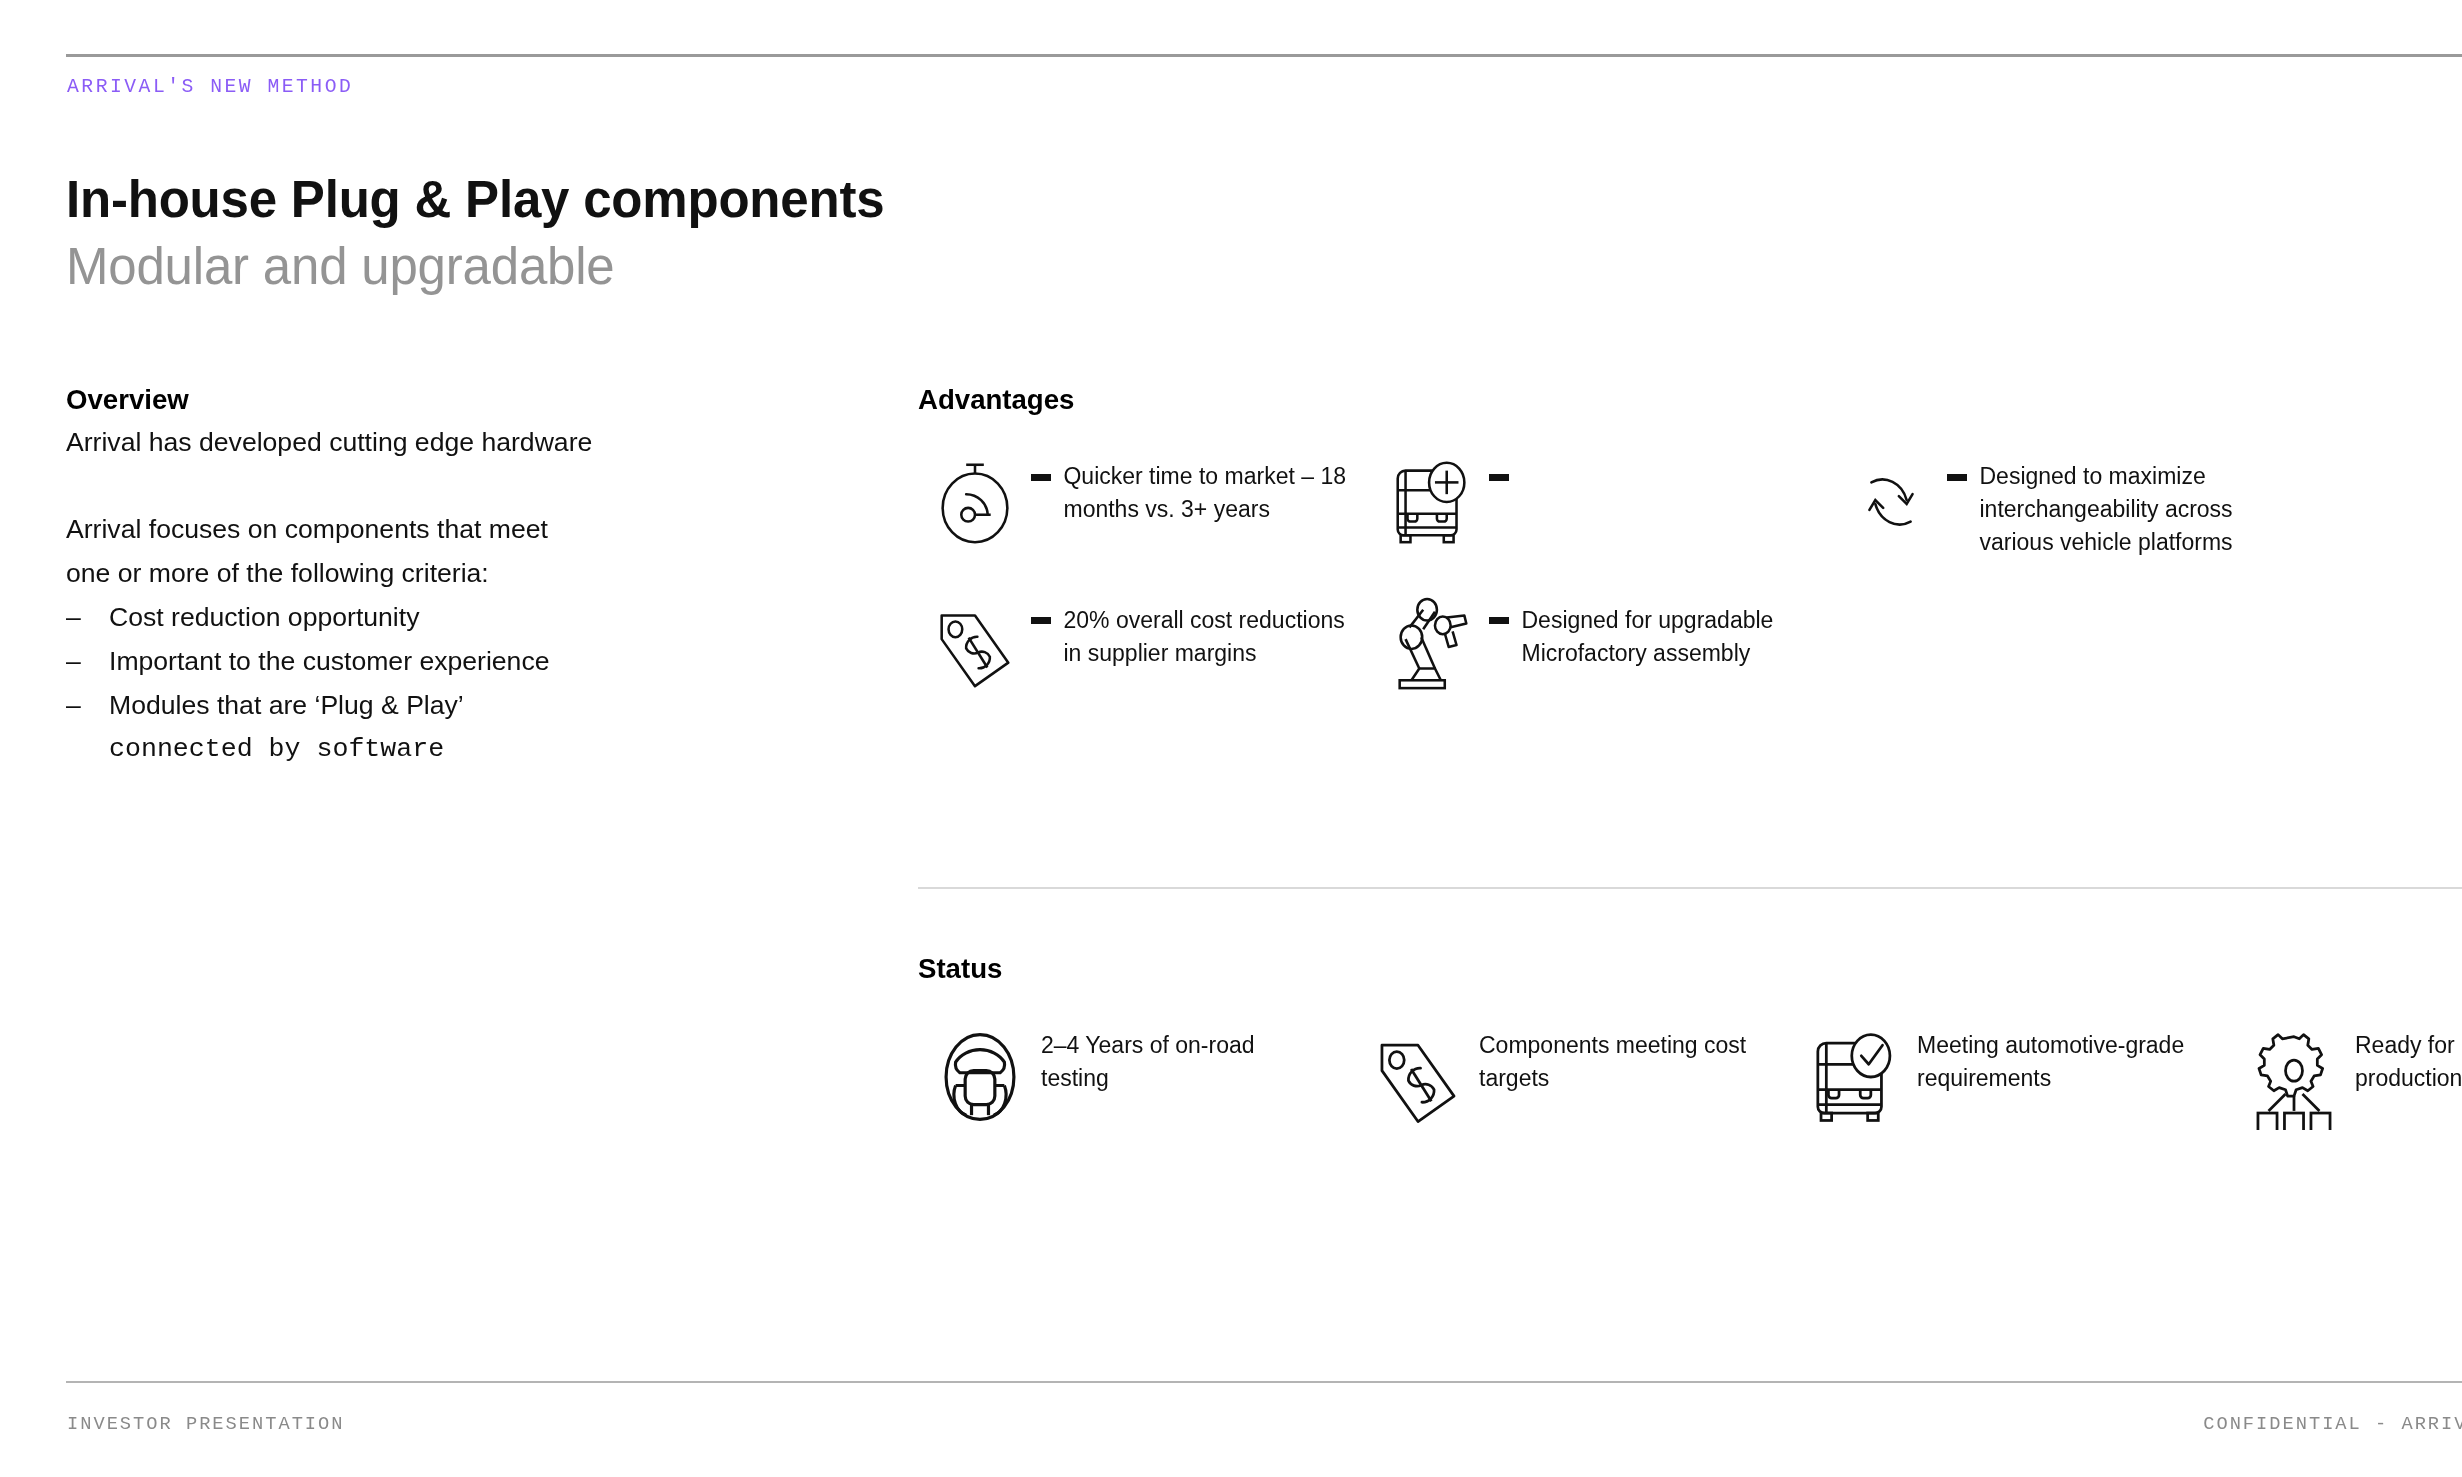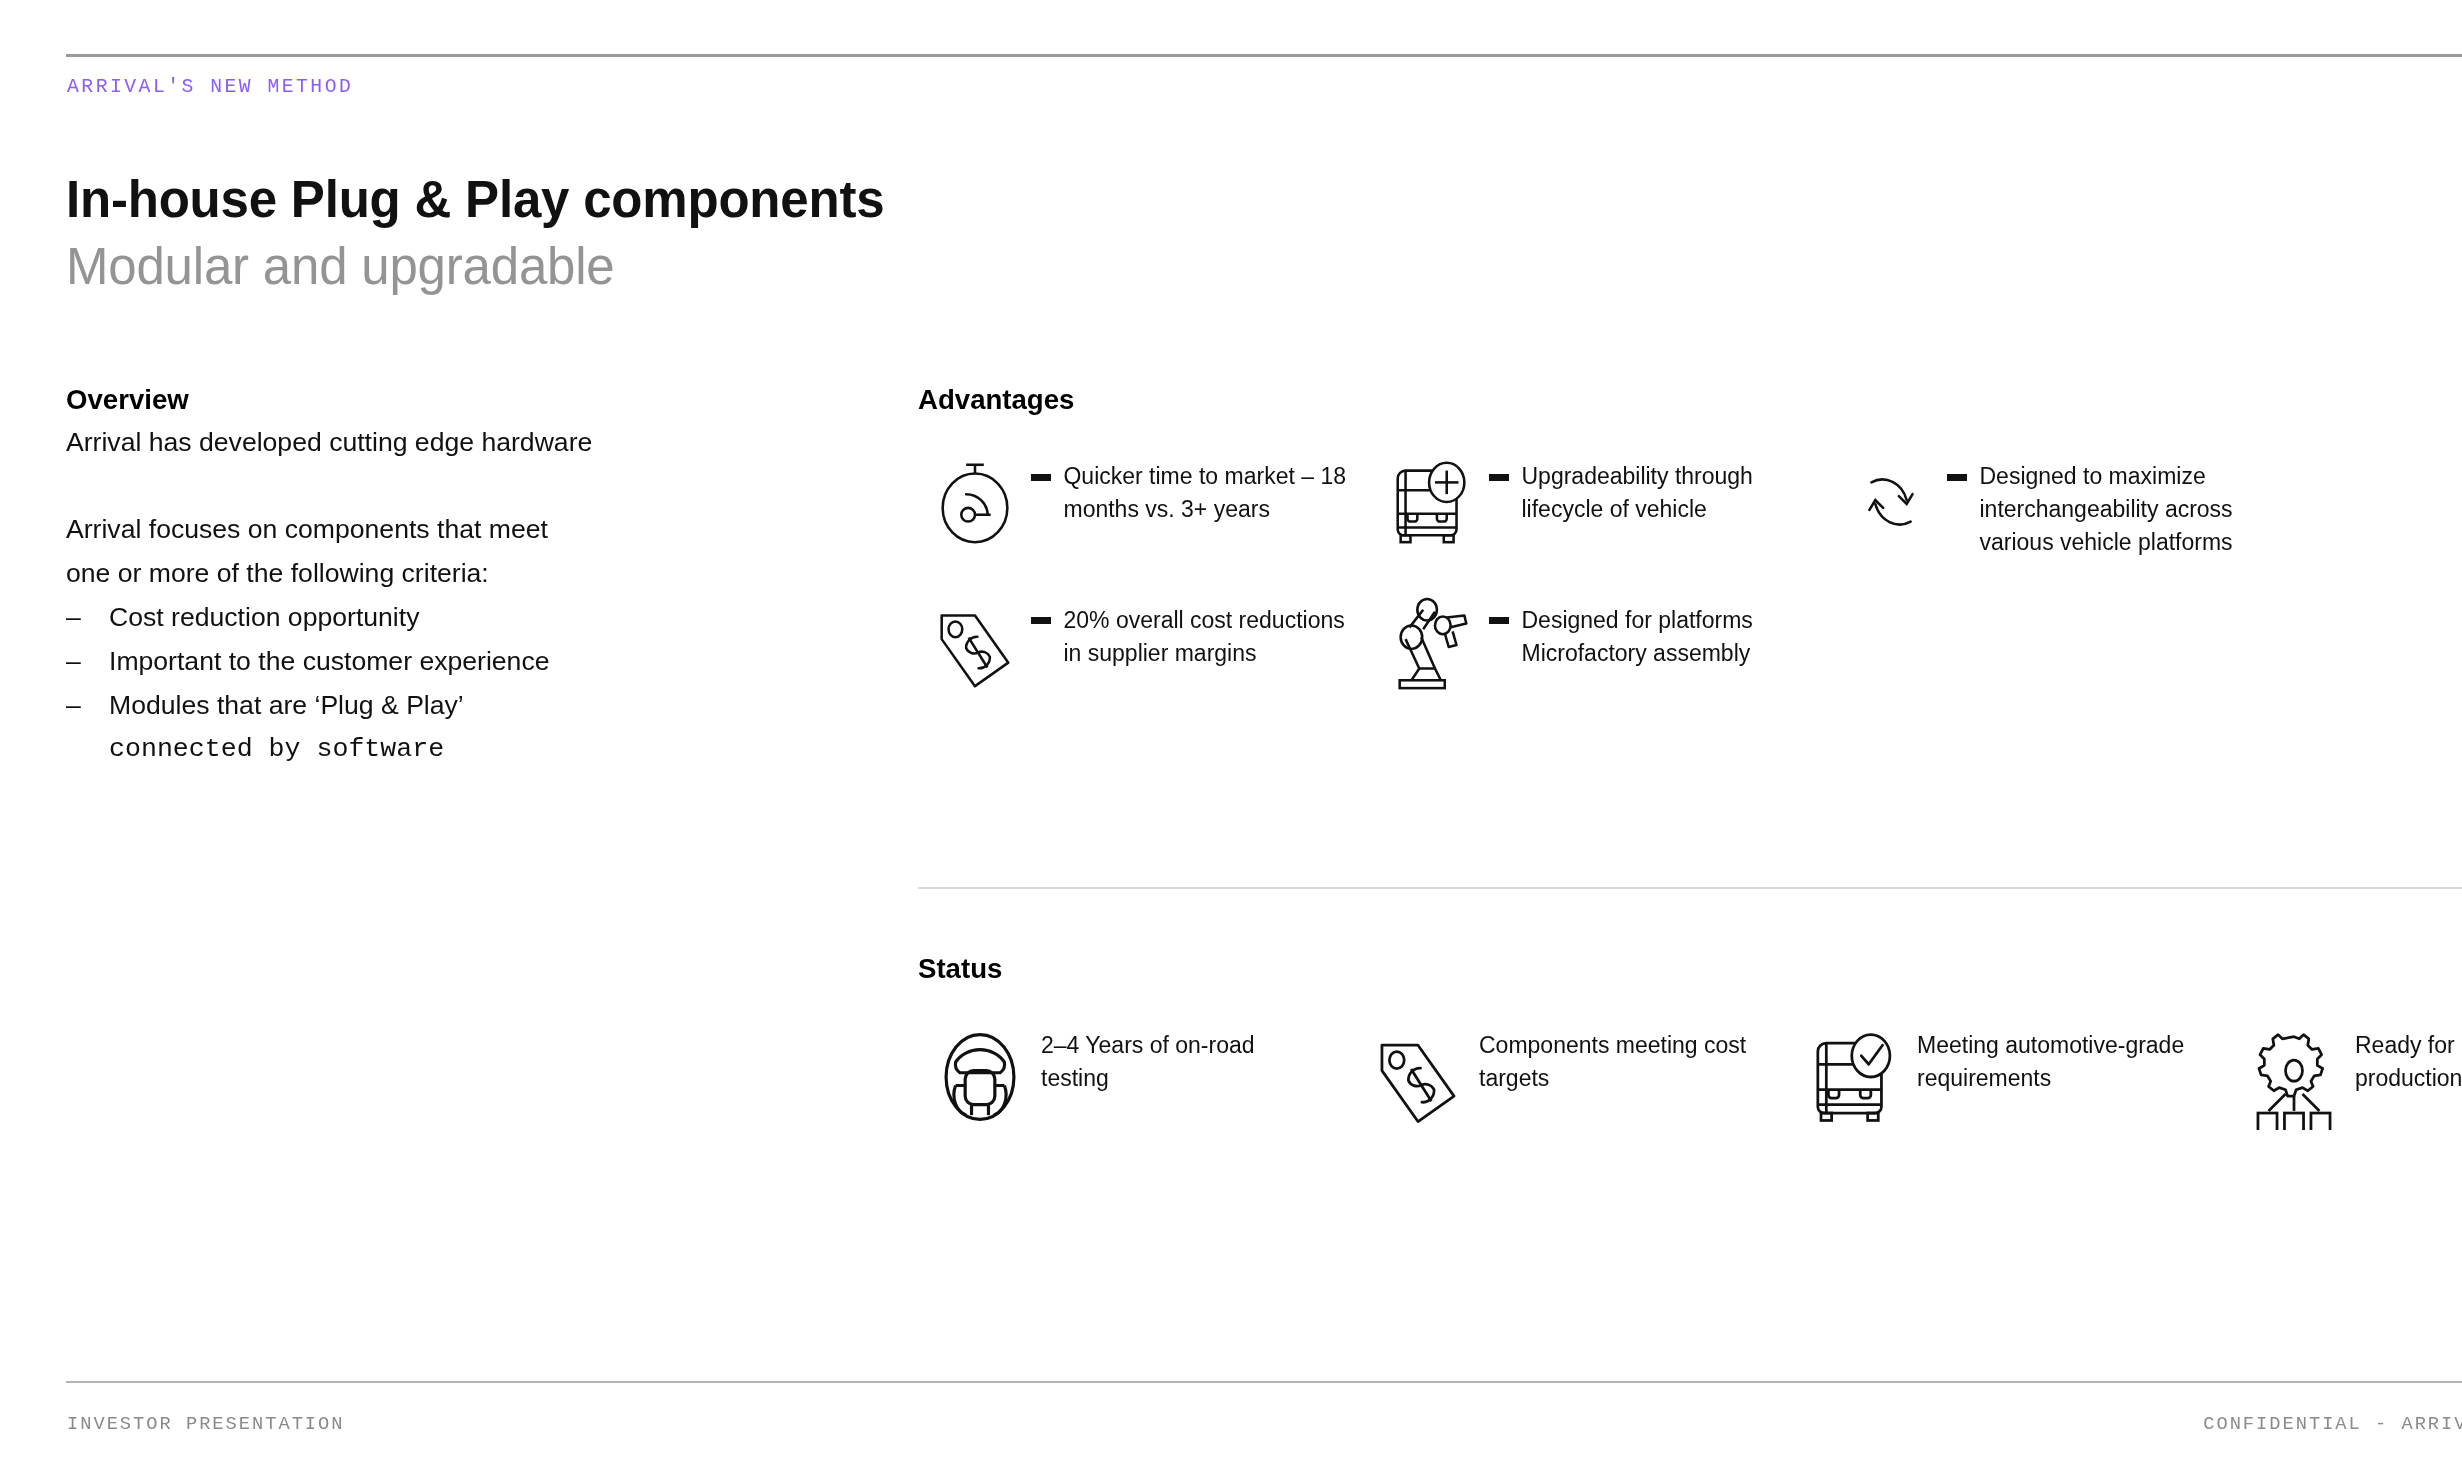--- a/index.html
+++ b/index.html
@@ -281,21 +281,20 @@
             <line x1="14" y1="76" x2="74" y2="76"></line>
             <rect x="17" y="84" width="10" height="7"></rect>
             <rect x="61" y="84" width="10" height="7"></rect>
             <ellipse cx="64" cy="30" rx="18" ry="20" fill="#fff"></ellipse>
             <line x1="64" y1="18" x2="64" y2="42"></line>
             <line x1="52" y1="30" x2="76" y2="30"></line>
           </svg>
         </div>
         <div class="adv-text-wrap">
           <span class="sq-bullet"></span>
-          <span class="adv-text">Upgradeability through lifecycle of vehicle</span>
         </div>
       </div>
 
       <div class="adv-item">
         <div class="adv-icon">
           <svg width="98" height="98" viewBox="0 0 100 100" fill="none" stroke="#111" stroke-width="2.6">
             <path d="M30 30 A26 30 0 0 1 66 48" stroke-linecap="round"></path>
             <path d="M58 44 L66 52 L72 42" stroke-linecap="round"></path>
             <path d="M70 70 A26 30 0 0 1 34 52" stroke-linecap="round"></path>
             <path d="M42 56 L34 48 L28 58" stroke-linecap="round"></path>
@@ -335,21 +334,21 @@
             <line x1="26" y1="32" x2="40" y2="14"></line>
             <line x1="40" y1="34" x2="52" y2="16"></line>
             <ellipse cx="44" cy="14" rx="10" ry="11"></ellipse>
             <ellipse cx="60" cy="30" rx="8" ry="9"></ellipse>
             <path d="M64 22 L82 20 L84 28 L68 32" stroke-linejoin="round"></path>
             <path d="M62 38 L66 52 L74 50 L70 36" stroke-linejoin="round"></path>
           </svg>
         </div>
         <div class="adv-text-wrap">
           <span class="sq-bullet"></span>
-          <span class="adv-text">Designed for platforms Microfactory assembly</span>
+          <span class="adv-text">Designed for upgradable Microfactory assembly</span>
         </div>
       </div>
 
     </div>
   </div>
 
   <div class="mid-rule"></div>
 
   <div class="status">
     <div class="sec-heading">Status</div>

